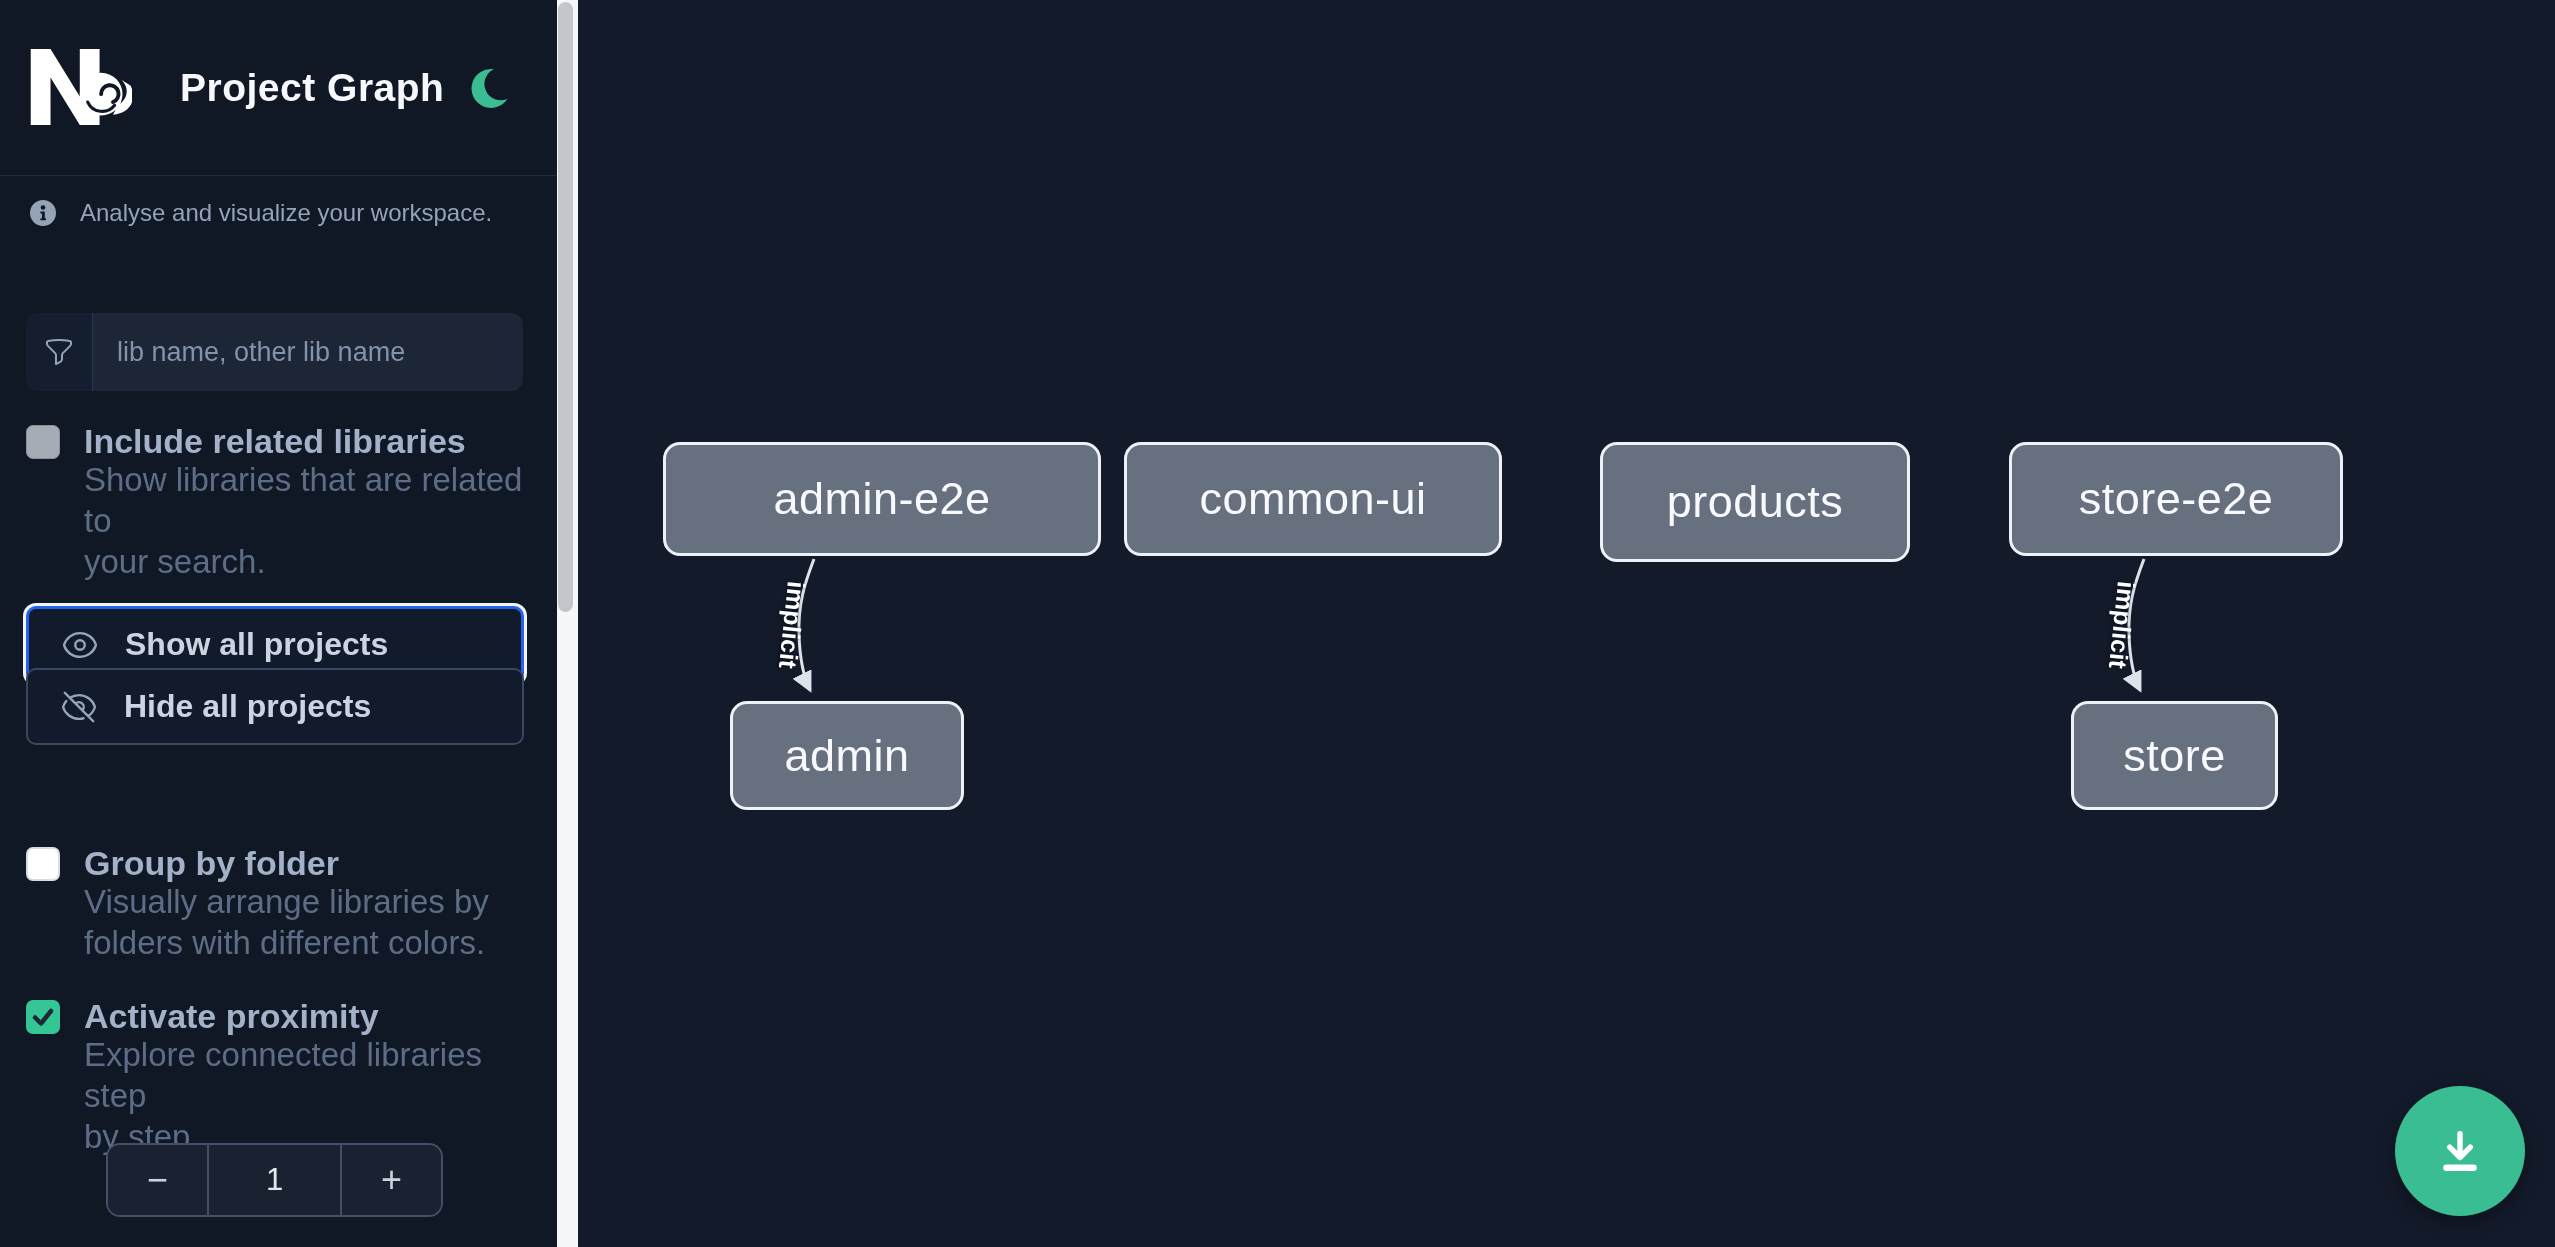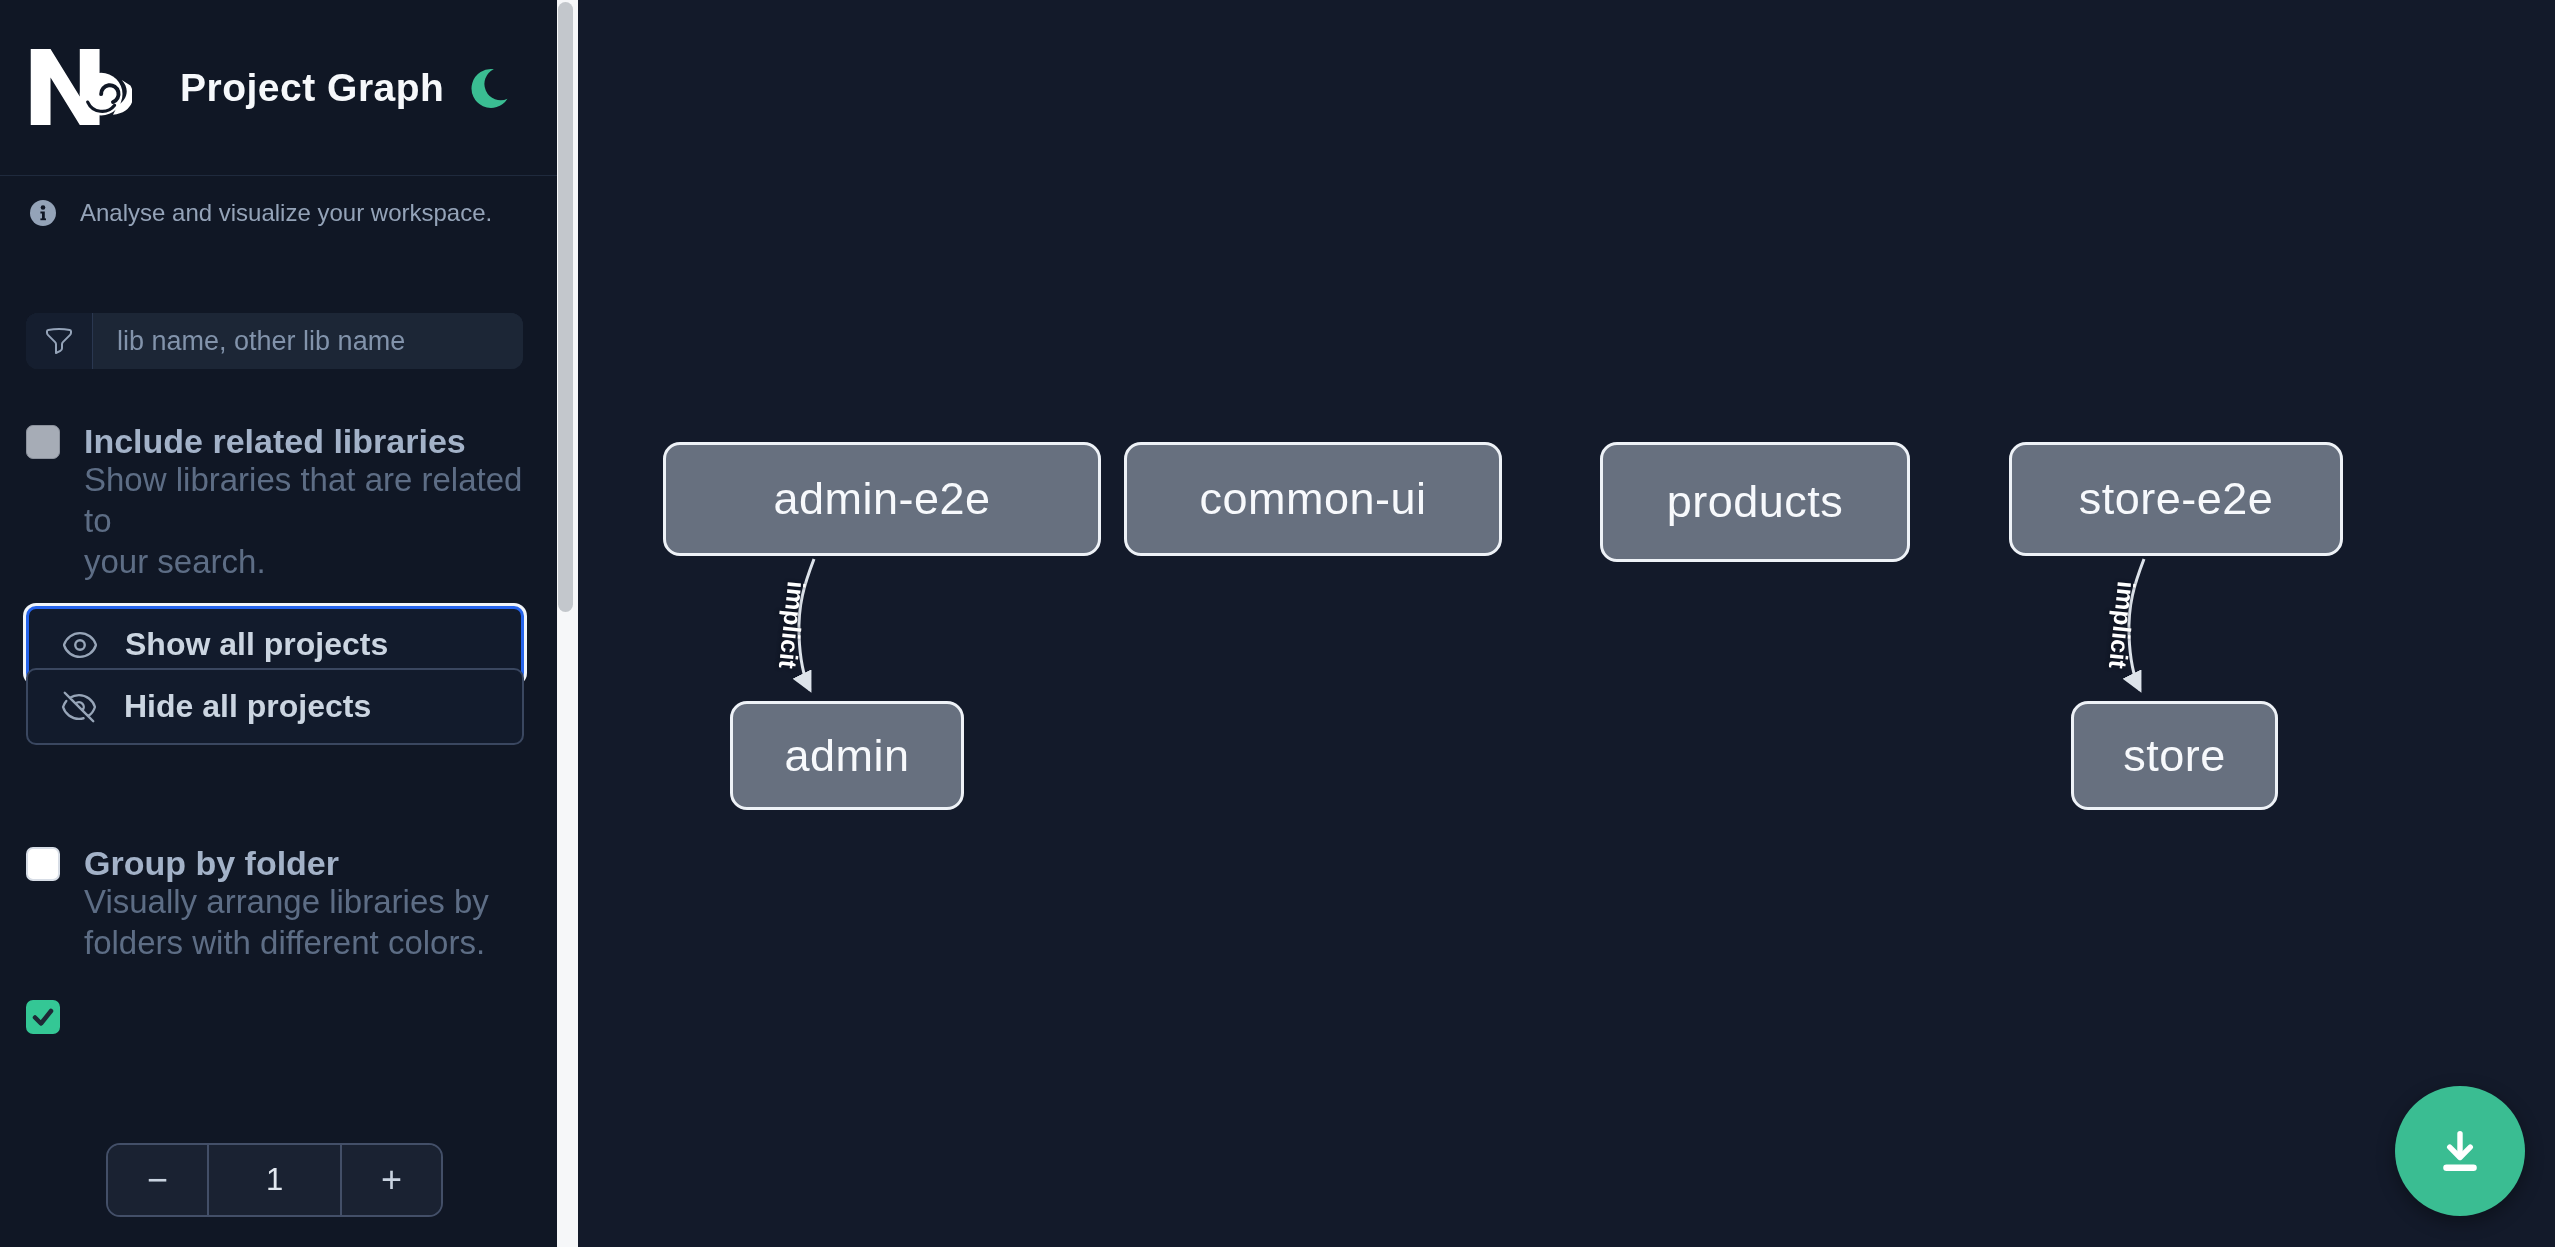--- a/index.html
+++ b/index.html
@@ -9,21 +9,21 @@
   
   .sidebar{position:absolute;left:0;top:0;width:557px;height:1247px;background:#101725;}
   .sb-header{position:absolute;left:0;top:0;width:557px;height:176px;border-bottom:1px solid #1f2a3d;}
   .logo{position:absolute;left:26px;top:46px;}
   .app-title{position:absolute;left:180px;top:66px;margin:0;font-size:39px;font-weight:600;color:#f6f8fb;letter-spacing:.5px;}
   .theme-btn{position:absolute;left:462px;top:62px;width:52px;height:52px;background:none;border:none;cursor:pointer;padding:0;}
 
   .intro{position:absolute;left:29px;top:199px;display:flex;align-items:center;gap:23px;}
   .intro-text{font-size:24px;color:#94a3b8;}
 
-  .searchbar{position:absolute;left:26px;top:313px;width:497px;height:56px;border-radius:12px;overflow:hidden;display:flex;background:#1c2636;}
+  .searchbar{position:absolute;left:26px;top:313px;width:497px;height:78px;border-radius:12px;overflow:hidden;display:flex;background:#1c2636;}
   .search-iconcell{width:67px;height:100%;background:#151e2f;border-right:1px solid #2a3750;display:flex;align-items:center;justify-content:center;flex:none;}
   .search-input{flex:1;background:#1c2636;border:none;outline:none;color:#cbd5e1;font-size:27px;padding:0 0 0 24px;}
   .search-input::placeholder{color:#8293ab;}
 
   .opt-row{position:absolute;left:26px;width:500px;}
   .opt-row .cbx{position:absolute;left:0;top:2px;width:34px;height:34px;border-radius:7px;}
   .cbx-disabled{background:#a6acb6;border:1px solid #8b919c;}
   .cbx-white{background:#ffffff;border:2px solid #d7dde6;}
   .cbx-green{background:#34c795;border:none;display:flex;align-items:center;justify-content:center;}
   .opt-text{margin-left:58px;}
@@ -133,20 +133,27 @@
         </div>
       </div>
     </div>
 
     <div class="opt-row row-prox">
       <div class="cbx cbx-green">
         <svg width="26" height="26" viewBox="0 0 26 26" fill="none" stroke="#1e2836" stroke-width="4.5" stroke-linecap="round" stroke-linejoin="round">
           <path d="M5 13.5 l6 6 L21 7"></path>
         </svg>
       </div>
+      <div class="opt-text">
+        <div class="opt-label">Activate proximity</div>
+        <div class="opt-desc">
+          <div>Explore connected libraries step</div>
+          <div>by step.</div>
+        </div>
+      </div>
     </div>
 
     <div class="stepper">
       <button class="step-btn">−</button>
       <div class="step-val">1</div>
       <button class="step-btn">+</button>
     </div>
 
   </aside>
 

